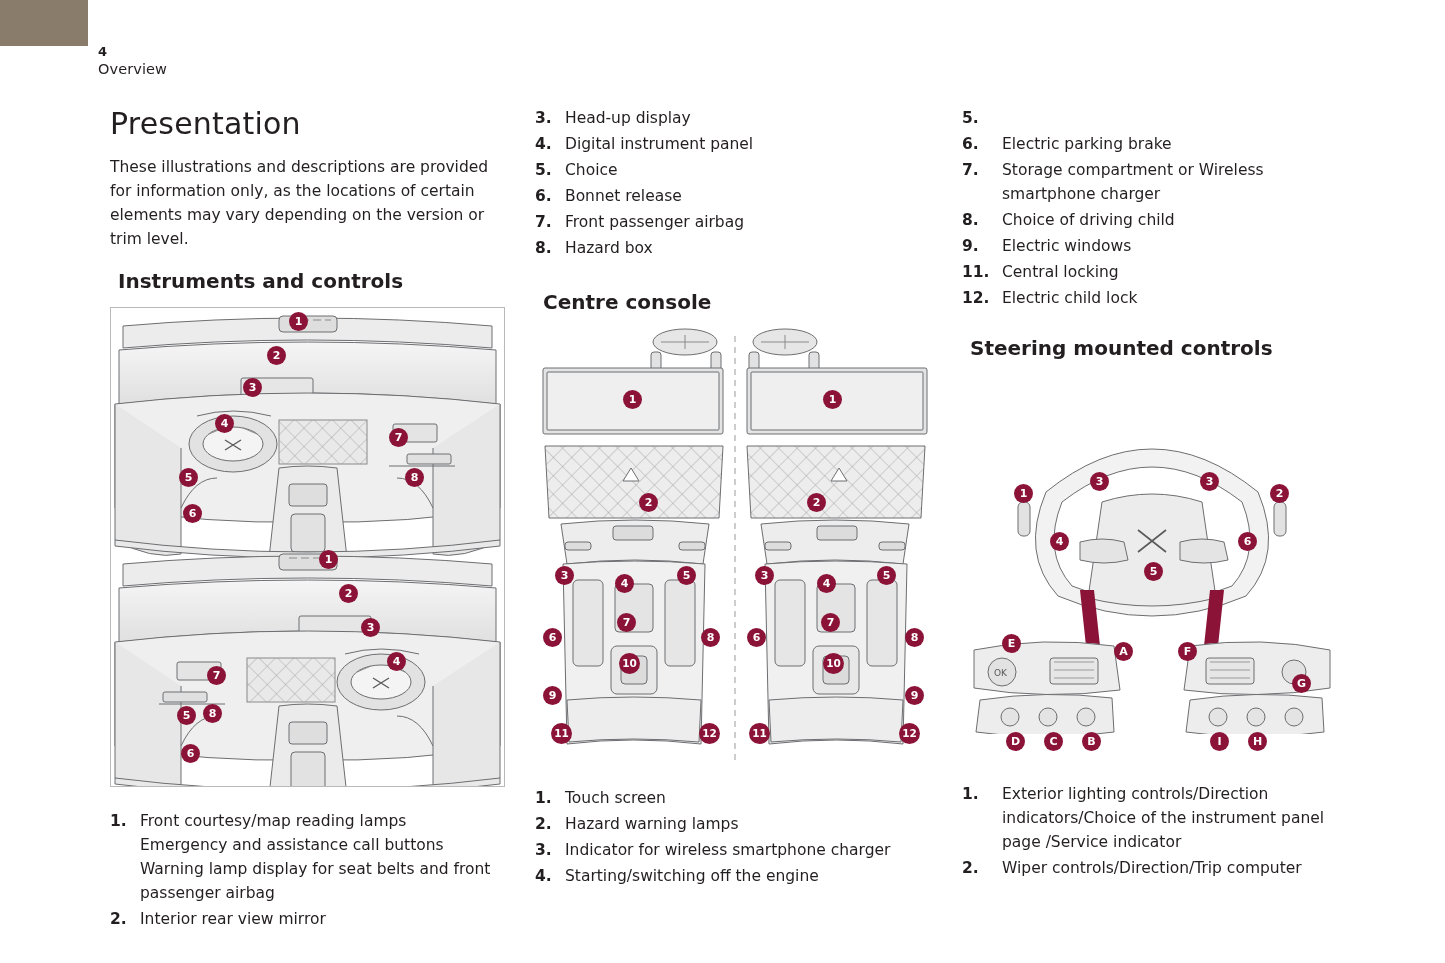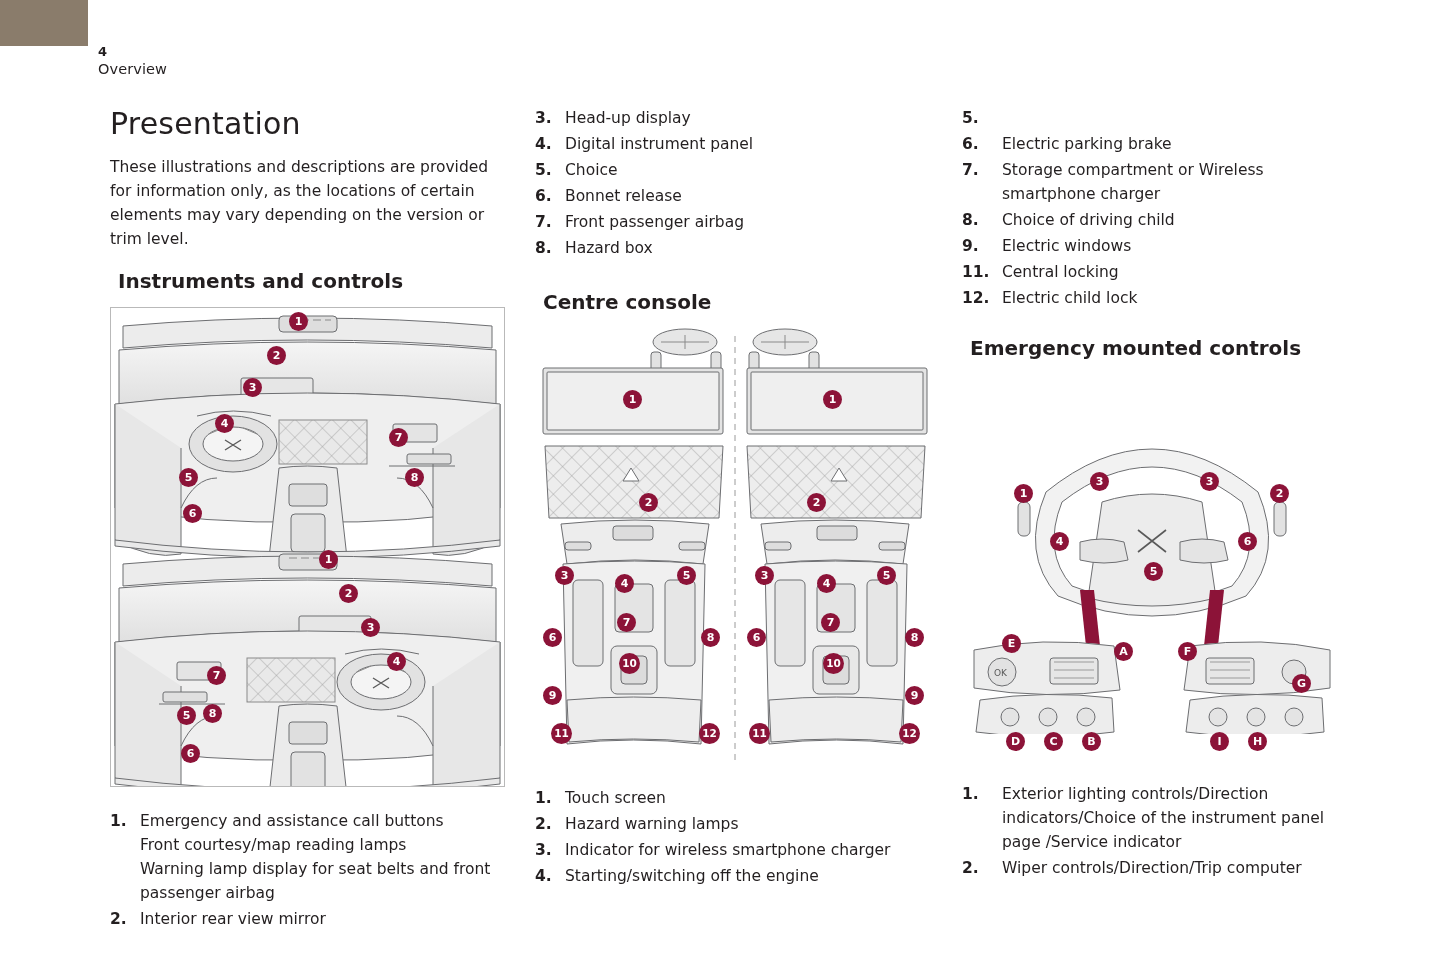--- a/index.html
+++ b/index.html
@@ -258,22 +258,22 @@
       <div class="bub" style="left:66px;  top:398px;">5</div>
       <div class="bub" style="left:70px;  top:436px;">6</div>
       <div class="bub" style="left:96px;  top:358px;">7</div>
       <div class="bub" style="left:92px;  top:396px;">8</div>
     </div>
 
     <ol class="numlist">
       <li>
         <span class="n">1.</span>
         <span class="t">
+          <span class="sub">Front courtesy/map reading lamps</span>
           <span class="sub">Emergency and assistance call buttons</span>
-          <span class="sub">Front courtesy/map reading lamps</span>
           <span class="sub">Warning lamp display for seat belts and front passenger airbag</span>
         </span>
       </li>
       <li>
         <span class="n">2.</span>
         <span class="t">Interior rear view mirror</span>
       </li>
     </ol>
   </div>
 
@@ -445,21 +445,21 @@
       <li>
           <span class="n">11.</span>
           <span class="t">Central locking</span>
         </li>
       <li>
           <span class="n">12.</span>
           <span class="t">Electric child lock</span>
         </li>
     </ol>
 
-    <h2 class="subhead" style="margin-top:26px;">Emergency mounted controls</h2>
+    <h2 class="subhead" style="margin-top:26px;">Steering mounted controls</h2>
 
     <div class="steer-fig">
       <svg width="380" height="360" viewBox="0 0 380 360">
         <g stroke="#6d6e71" fill="none" stroke-width="1">
 
           <path d="M84 118 q106 -86 212 0 q26 62 -12 104 q-94 40 -188 0 q-38 -42 -12 -104 Z" fill="#f2f2f2"></path>
           <path d="M100 128 q90 -70 180 0 q20 50 -10 84 q-80 32 -160 0 q-30 -34 -10 -84 Z" fill="#ffffff"></path>
 
           <path d="M140 128 q50 -16 100 0 l14 96 q-64 16 -128 0 Z" fill="#ececec"></path>
 

